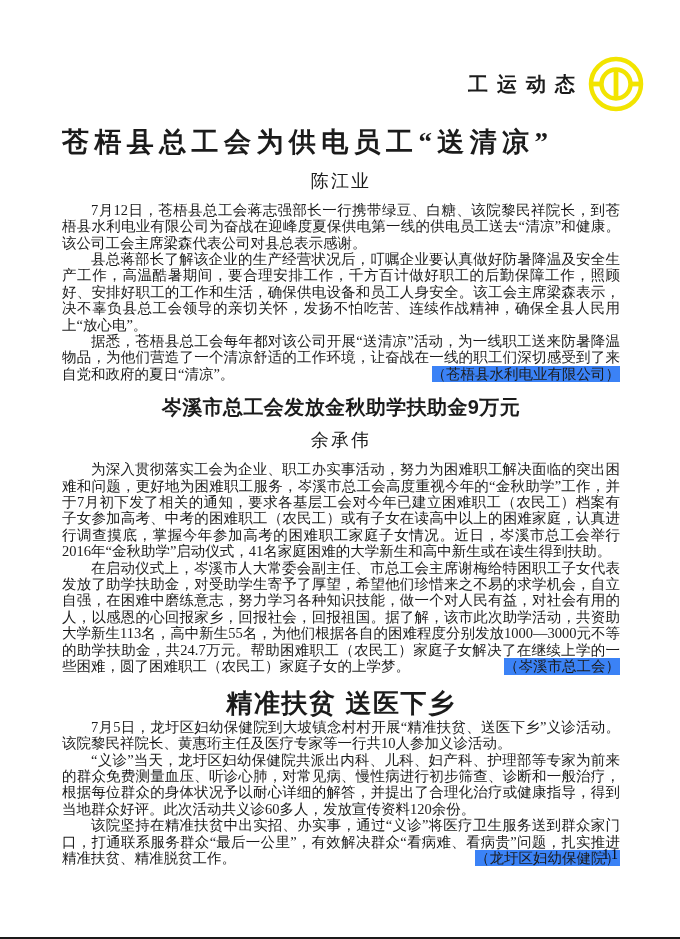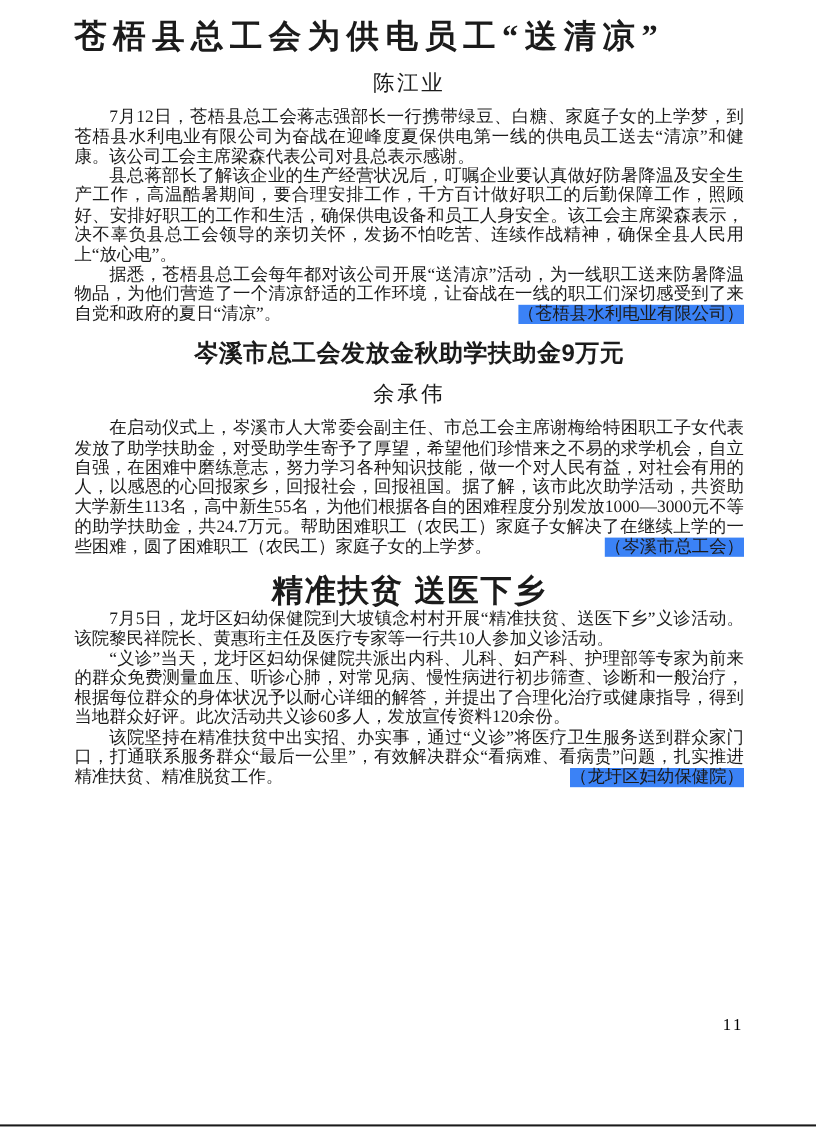--- a/index.html
+++ b/index.html
@@ -88,37 +88,50 @@
     left: 0; right: 0; bottom: 0;
     height: 2px;
     background: #1a1a1a;
   }
 </style>
 </head>
 <body>
 
 <div class="page">
 
+  <div class="masthead-row">
+    <div class="masthead-title">工运动态</div>
+    <div class="logo-wrap">
+      <svg viewBox="0 0 56 56" width="56" height="56">
+        <circle cx="28" cy="28" r="25" fill="none" stroke="#f2e400" stroke-width="4.5"></circle>
+        <circle cx="28" cy="28" r="14.5" fill="none" stroke="#f2e400" stroke-width="4.5"></circle>
+        <rect x="25.6" y="13" width="4.8" height="30" fill="#f2e400"></rect>
+        <rect x="4" y="25.6" width="9.5" height="4.8" fill="#f2e400"></rect>
+        <rect x="42.5" y="25.6" width="9.5" height="4.8" fill="#f2e400"></rect>
+      </svg>
+    </div>
+  </div>
 
   <div class="content">
 
     <section>
       <h1 class="title-kai">苍梧县总工会为供电员工“送清凉”</h1>
       <div class="author">陈江业</div>
       <div class="body">
-        <p>7月12日，苍梧县总工会蒋志强部长一行携带绿豆、白糖、家庭子女的上学梦，到苍梧县水利电业有限公司为奋战在迎峰度夏保供电第一线的供电员工送去“清凉”和健康。该公司工会主席梁森代表公司对县总表示感谢。</p>
+        <p>7月12日，苍梧县总工会蒋志强部长一行携带绿豆、白糖、该院黎民祥院长，到苍梧县水利电业有限公司为奋战在迎峰度夏保供电第一线的供电员工送去“清凉”和健康。该公司工会主席梁森代表公司对县总表示感谢。</p>
         <p>县总蒋部长了解该企业的生产经营状况后，叮嘱企业要认真做好防暑降温及安全生产工作，高温酷暑期间，要合理安排工作，千方百计做好职工的后勤保障工作，照顾好、安排好职工的工作和生活，确保供电设备和员工人身安全。该工会主席梁森表示，决不辜负县总工会领导的亲切关怀，发扬不怕吃苦、连续作战精神，确保全县人民用上“放心电”。</p>
         <p class="with-attr"><span>据悉，苍梧县总工会每年都对该公司开展“送清凉”活动，为一线职工送来防暑降温物品，为他们营造了一个清凉舒适的工作环境，让奋战在一线的职工们深切感受到了来自党和政府的夏日“清凉”。</span><span class="attribution">（苍梧县水利电业有限公司）</span></p>
       </div>
     </section>
 
     <section>
       <h1 class="title-hei">岑溪市总工会发放金秋助学扶助金9万元</h1>
       <div class="author">余承伟</div>
       <div class="body">
+        <p>为深入贯彻落实工会为企业、职工办实事活动，努力为困难职工解决面临的突出困难和问题，更好地为困难职工服务，岑溪市总工会高度重视今年的“金秋助学”工作，并于7月初下发了相关的通知，要求各基层工会对今年已建立困难职工（农民工）档案有子女参加高考、中考的困难职工（农民工）或有子女在读高中以上的困难家庭，认真进行调查摸底，掌握今年参加高考的困难职工家庭子女情况。近日，岑溪市总工会举行2016年“金秋助学”启动仪式，41名家庭困难的大学新生和高中新生或在读生得到扶助。</p>
         <p class="with-attr"><span>在启动仪式上，岑溪市人大常委会副主任、市总工会主席谢梅给特困职工子女代表发放了助学扶助金，对受助学生寄予了厚望，希望他们珍惜来之不易的求学机会，自立自强，在困难中磨练意志，努力学习各种知识技能，做一个对人民有益，对社会有用的人，以感恩的心回报家乡，回报社会，回报祖国。据了解，该市此次助学活动，共资助大学新生113名，高中新生55名，为他们根据各自的困难程度分别发放1000—3000元不等的助学扶助金，共24.7万元。帮助困难职工（农民工）家庭子女解决了在继续上学的一些困难，圆了困难职工（农民工）家庭子女的上学梦。</span><span class="attribution">（岑溪市总工会）</span></p>
       </div>
     </section>
 
     <section>
       <h1 class="title-hei smaller">精准扶贫 送医下乡</h1>
       <div class="body">
         <p>7月5日，龙圩区妇幼保健院到大坡镇念村村开展“精准扶贫、送医下乡”义诊活动。该院黎民祥院长、黄惠珩主任及医疗专家等一行共10人参加义诊活动。</p>
         <p>“义诊”当天，龙圩区妇幼保健院共派出内科、儿科、妇产科、护理部等专家为前来的群众免费测量血压、听诊心肺，对常见病、慢性病进行初步筛查、诊断和一般治疗，根据每位群众的身体状况予以耐心详细的解答，并提出了合理化治疗或健康指导，得到当地群众好评。此次活动共义诊60多人，发放宣传资料120余份。</p>
         <p class="with-attr"><span>该院坚持在精准扶贫中出实招、办实事，通过“义诊”将医疗卫生服务送到群众家门口，打通联系服务群众“最后一公里”，有效解决群众“看病难、看病贵”问题，扎实推进精准扶贫、精准脱贫工作。</span><span class="attribution">（龙圩区妇幼保健院）</span></p>

